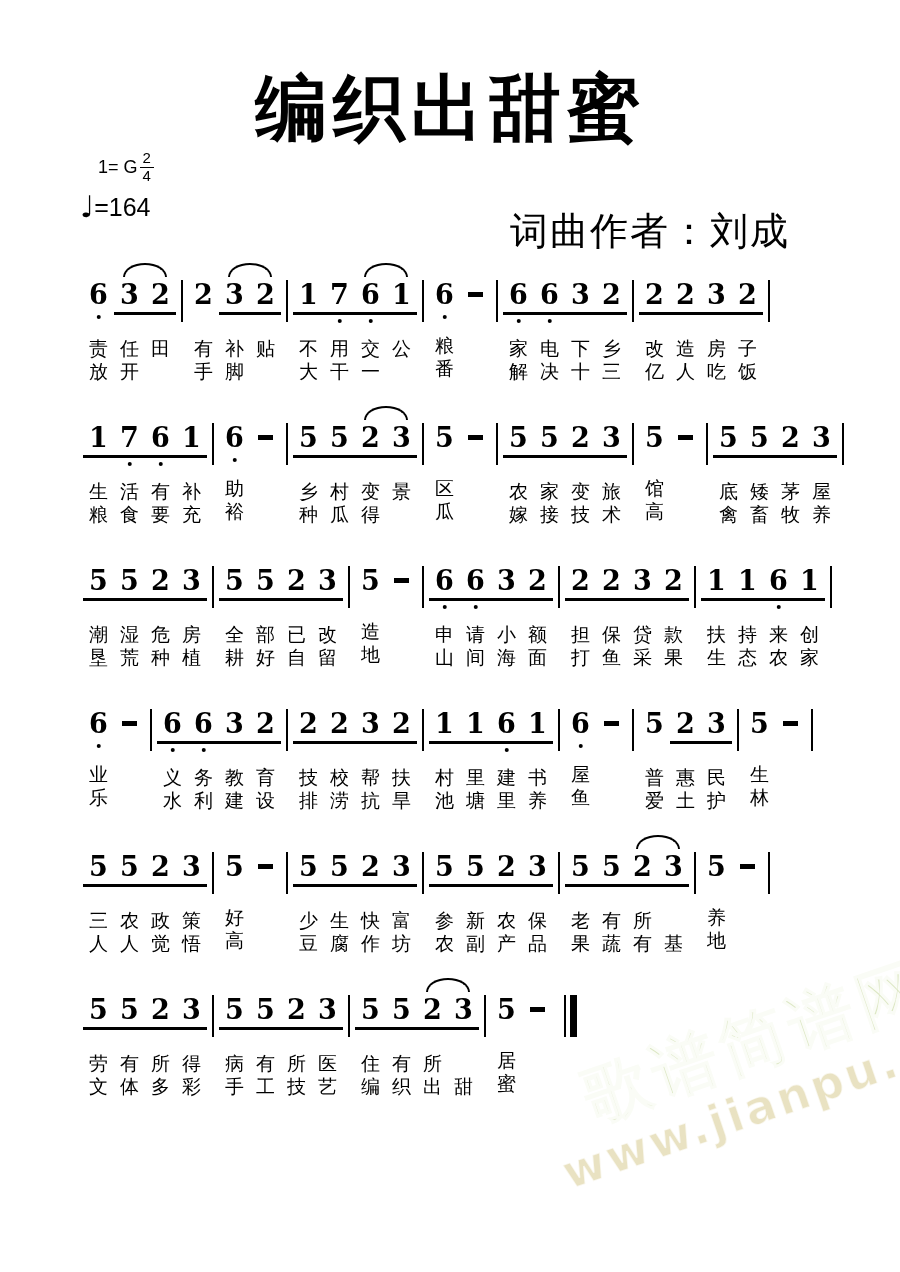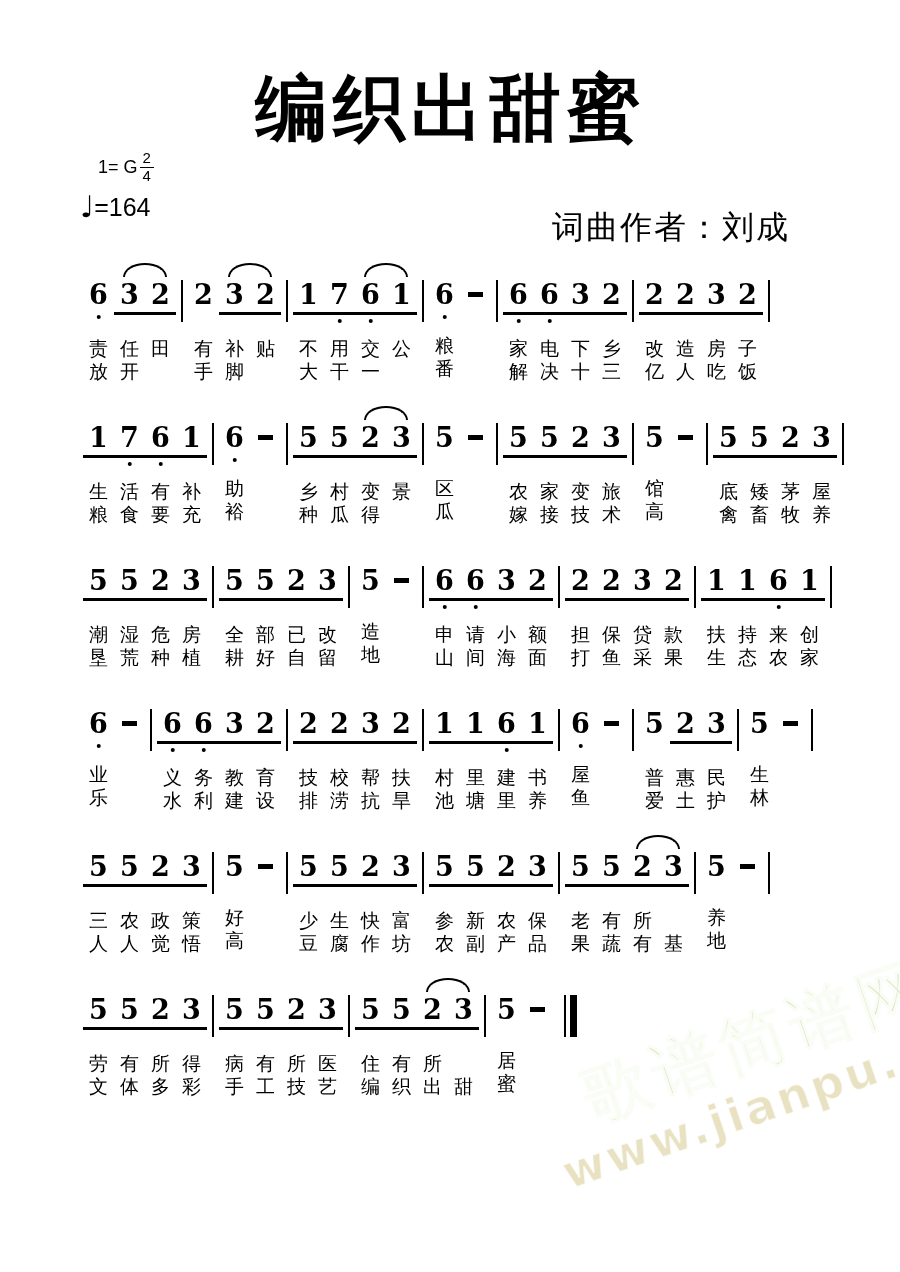--- a/index.html
+++ b/index.html
@@ -23,21 +23,21 @@
     font-size:15px; line-height:1.1; margin-left:2px; }
   .frac .top { border-bottom:1.5px solid #000; padding:0 3px; }
   .tempo {
     position:absolute; left:80px; top:192px;
     font-family:"Liberation Sans", sans-serif; font-size:25px;
     display:flex; align-items:center;
   }
   .tempo .noteglyph { font-family:"DejaVu Sans", sans-serif; font-size:30px; line-height:1; }
   .author {
     position:absolute; right:110px; top:206px;
-    font-size:32px; letter-spacing:2px;
+    font-size:38px; letter-spacing:2px;
   }
   
   .score { position:absolute; left:78px; top:262px; }
   .score-line { display:flex; align-items:flex-start; margin-bottom:22px; }
   .measure { padding:0 5px; }
   .notes-row { display:flex; padding-top:16px; padding-bottom:14px; }
   .group { position:relative; display:flex; padding-bottom:2px; }
   .group.beam { border-bottom:3px solid #000; }
   .slot { width:31px; height:32px; display:flex; align-items:center;
     justify-content:center; position:relative; }

